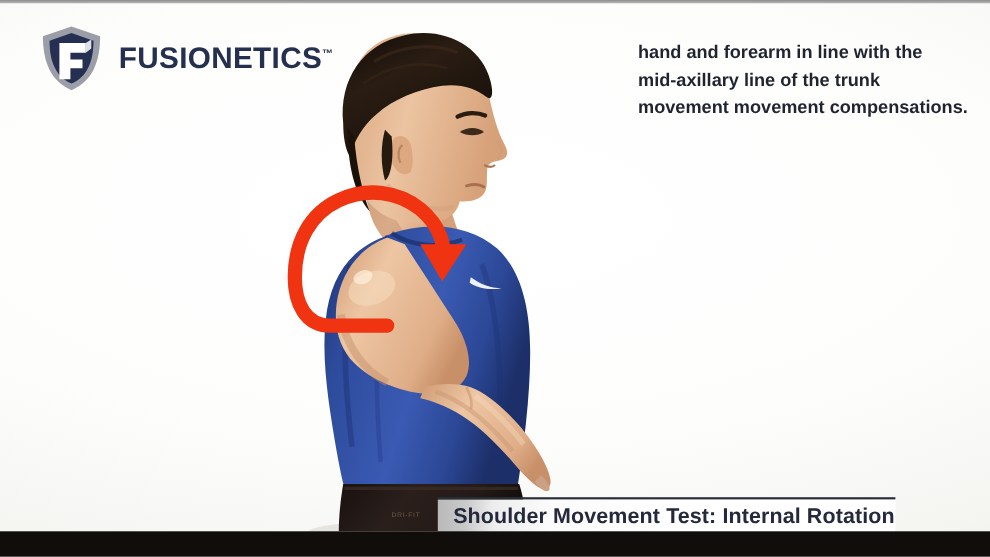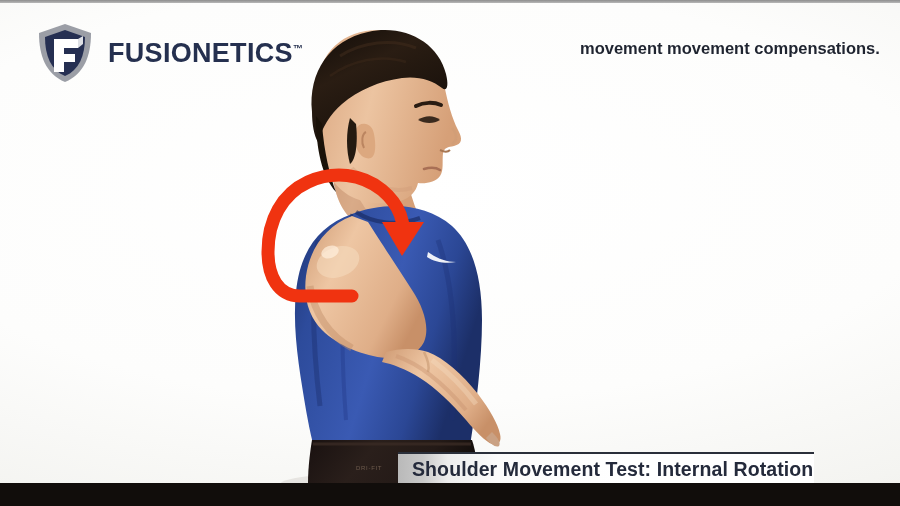--- a/index.html
+++ b/index.html
@@ -274,20 +274,22 @@
         <path d="M18,17 L42,17 L42,26 L28,26 L28,32 L39,32 L39,40 L28,40 L28,50 L18,50 Z" fill="#ffffff"></path>
         <path d="M42,17 L47,14 L47,22 L42,26 Z" fill="#ffffff" opacity="0.85"></path>
       </svg>
     </span>
     <span class="logo-word">
       <span>FUSIONETICS</span><span class="logo-tm">™</span>
     </span>
   </div>
 
   <div class="instructions">
+    <div>hand and forearm in line with the</div>
+    <div>mid-axillary line of the trunk</div>
     <div>movement movement compensations.</div>
   </div>
 
   <div class="caption-bar">
     <span class="caption-text">Shoulder Movement Test: Internal Rotation</span>
   </div>
 
   <div class="letterbox"></div>
 
 </div>

